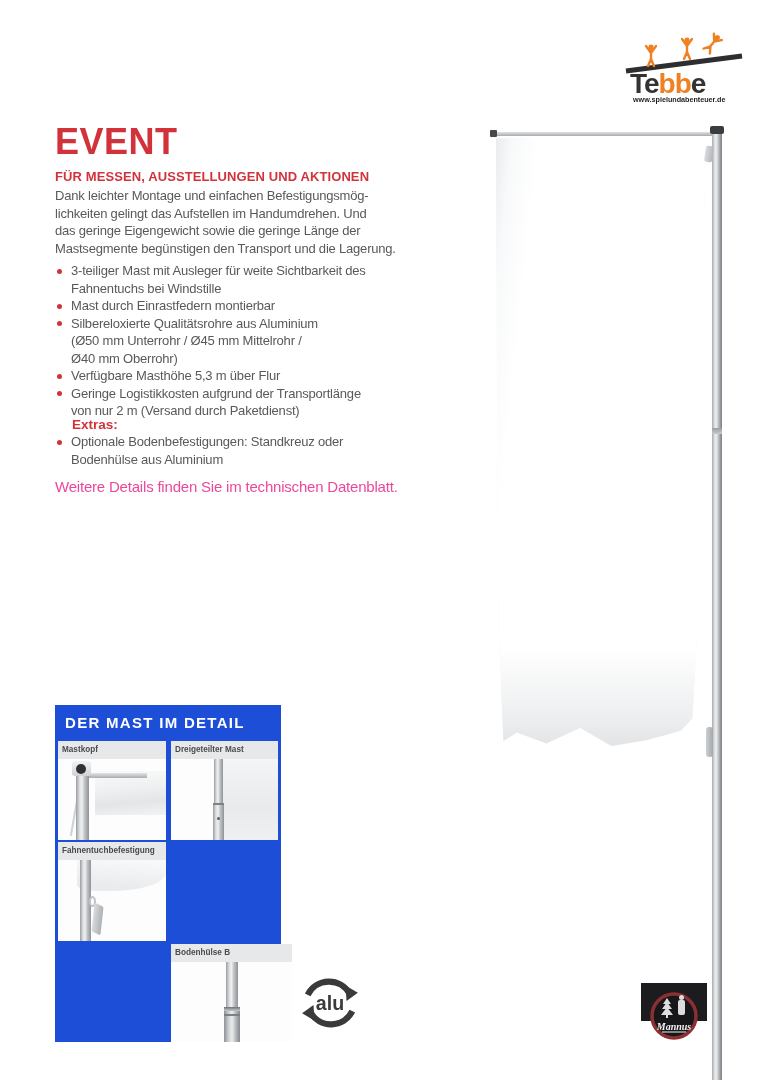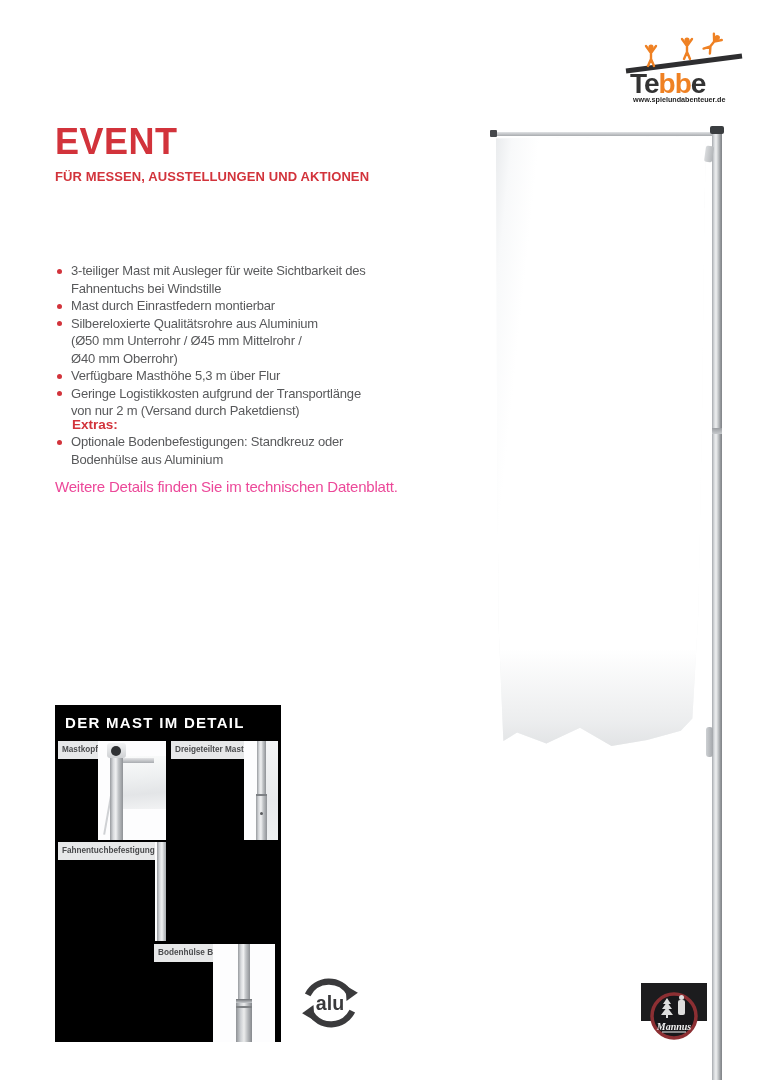--- a/index.html
+++ b/index.html
@@ -69,28 +69,28 @@
     clip-path:polygon(0 0.4%,100% 0,99.3% 12%,98.2% 45%,96.4% 78%,93.5% 95.5%,88% 97.5%,
       72% 99%,55% 100%,40% 97%,24% 99.6%,10% 97.8%,3.5% 99.2%,1.2% 80%,0.4% 40%);
   }
   .pole-joint { position:absolute; left:712px; top:428px; width:10px; height:6px;
     background:linear-gradient(180deg,#9b9ea2,#c6c9cc); }
   .pole-cleat { position:absolute; left:706px; top:727px; width:7px; height:30px;
     background:linear-gradient(90deg,#cdd0d3,#a4a7ab); border-radius:3px; }
 
   
   .detail-panel { position:absolute; left:55px; top:705px; width:226px; height:337px;
-    background:#000000;text-decoration:underline; }
+    background:#1d4ed8;text-decoration:underline; }
   .panel-header { position:absolute; left:10px; top:9px; font-size:15px; font-weight:bold;
     color:#ffffff; letter-spacing:1.3px; }
-  .cell { position:absolute; display:flex; flex-direction:row; }
+  .cell { position:absolute; display:flex; flex-direction:column; }
   .cell-1 { left:3px;  top:36px;  width:108px; height:99px; }
   .cell-2 { left:116px; top:36px; width:107px; height:99px; }
   .cell-3 { left:3px;  top:137px; width:108px; height:99px; }
-  .cell-4 { left:99px; top:239px; width:121px; height:98px; }
+  .cell-4 { left:116px; top:239px; width:121px; height:98px; }
   .cell-label { height:18px; background:#e7e8e9; font-size:8.2px; font-weight:bold;
     color:#4a4b4d; line-height:18px; padding-left:4px; white-space:nowrap; overflow:hidden; }
   .cell-img { position:relative; flex:1; background:#fdfdfe; overflow:hidden; }
   .rec-text { position:absolute; left:10px; top:245px; font-size:14.5px; font-weight:bold;
     color:#dfe0e2; letter-spacing:0.6px; line-height:23px; white-space:pre-line; }
 
   
   .c1-fabric { position:absolute; left:34%; top:15%; right:0; height:54%;
     background:linear-gradient(175deg,#fafbfb 0%,#eef0f1 40%,#e3e5e7 70%,#f2f3f4 100%); }
   .c1-arm { position:absolute; left:20%; top:17%; width:62%; height:5px;
@@ -161,20 +161,24 @@
         <circle cx="0" cy="11" r="2.6" fill="#ef8123" stroke="none"></circle>
         <path d="M0 14 V22 M0 16 L-5 10 M0 16 L5 10 M0 22 L-4 28 M0 22 L4 28"></path>
       </g>
     </g>
     <text x="6" y="66" font-family="Liberation Sans, sans-serif" font-size="28" font-weight="bold" fill="#333333" letter-spacing="-1"><tspan>Te</tspan><tspan fill="#ef8123">bb</tspan><tspan>e</tspan></text>
     <text x="9" y="75" font-family="Liberation Sans, sans-serif" font-size="7.2" font-weight="bold" fill="#1e1e1e">www.spielundabenteuer.de</text>
   </svg>
 
   <div class="title">EVENT</div>
   <div class="subtitle">FÜR MESSEN, AUSSTELLUNGEN UND AKTIONEN</div>
+  <div class="intro">Dank leichter Montage und einfachen Befestigungsmög-
+lichkeiten gelingt das Aufstellen im Handumdrehen. Und
+das geringe Eigengewicht sowie die geringe Länge der
+Mastsegmente begünstigen den Transport und die Lagerung.</div>
 
   <ul class="features features-main">
     <li>3-teiliger Mast mit Ausleger für weite Sichtbarkeit des
 Fahnentuchs bei Windstille</li>
     <li>Mast durch Einrastfedern montierbar</li>
     <li>Silbereloxierte Qualitätsrohre aus Aluminium
 (Ø50 mm Unterrohr / Ø45 mm Mittelrohr /
 Ø40 mm Oberrohr)</li>
     <li>Verfügbare Masthöhe 5,3 m über Flur</li>
     <li>Geringe Logistikkosten aufgrund der Transportlänge

